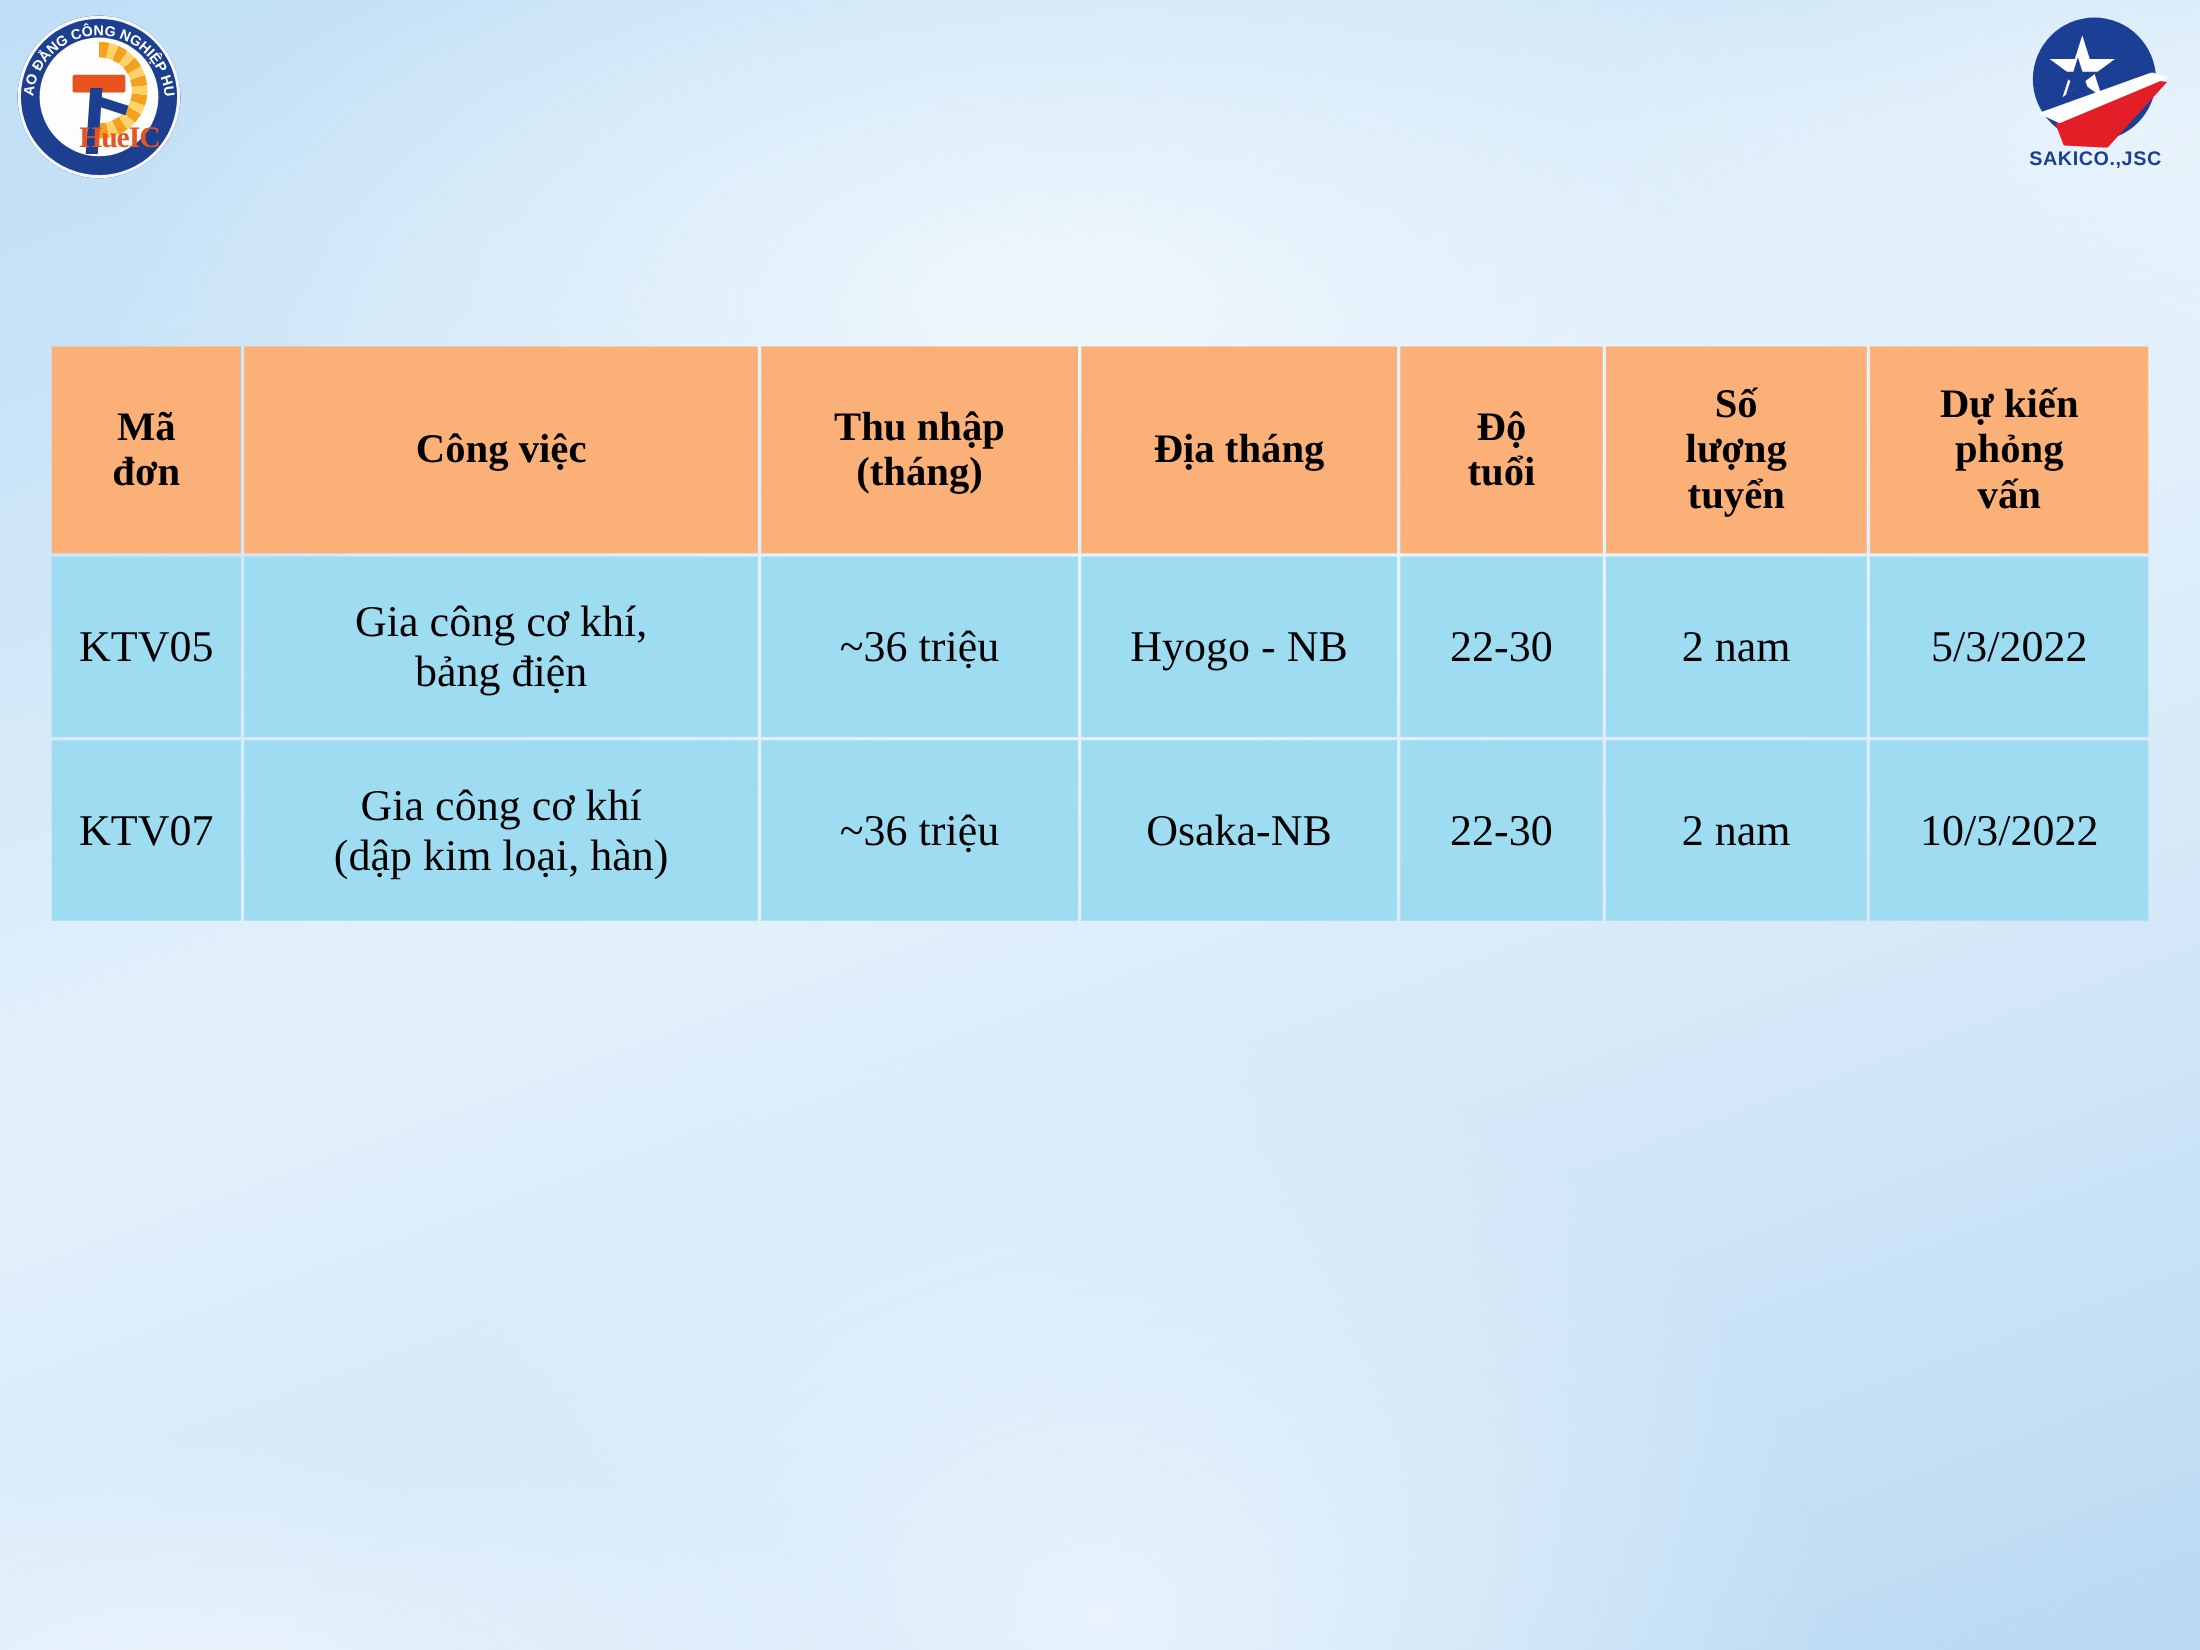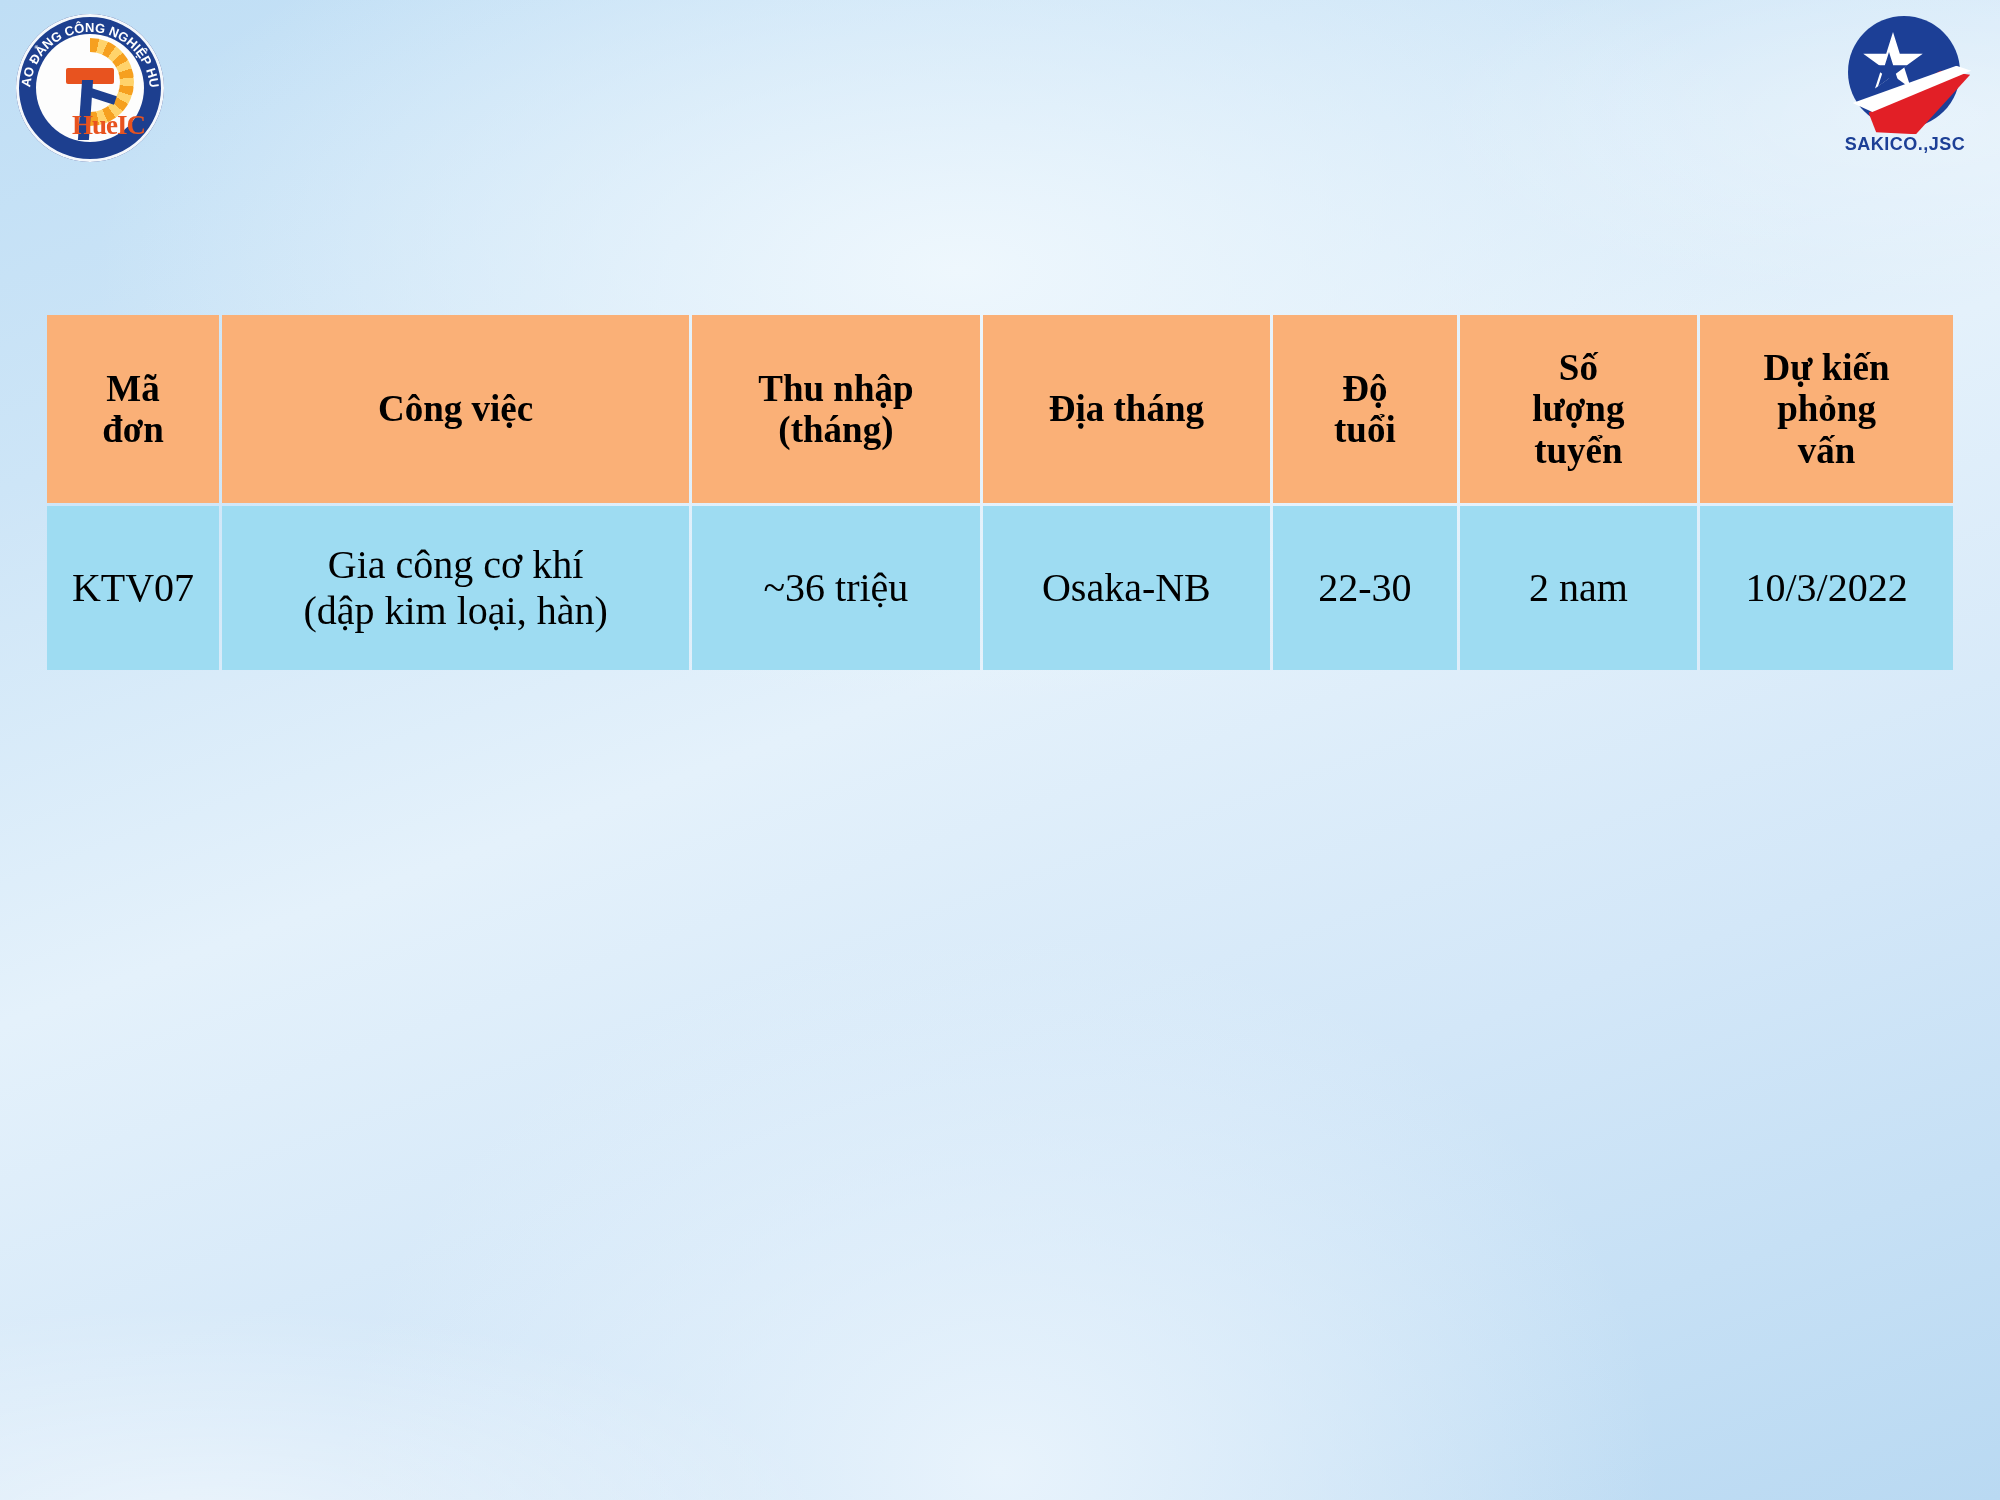--- a/index.html
+++ b/index.html
@@ -315,20 +315,29 @@
           <th>Công việc</th>
           <th>Thu nhập<br>(tháng)</th>
           <th>Địa tháng</th>
           <th>Độ<br>tuổi</th>
           <th>Số<br>lượng<br>tuyển</th>
           <th>Dự kiến<br>phỏng<br>vấn</th>
         </tr>
       </thead>
       <tbody>
           <tr>
+            <td>KTV05</td>
+            <td>Gia công cơ khí,<br>bảng điện</td>
+            <td>~36 triệu</td>
+            <td>Hyogo - NB</td>
+            <td>22-30</td>
+            <td>2 nam</td>
+            <td>5/3/2022</td>
+          </tr>
+          <tr>
             <td>KTV07</td>
             <td>Gia công cơ khí<br>(dập kim loại, hàn)</td>
             <td>~36 triệu</td>
             <td>Osaka-NB</td>
             <td>22-30</td>
             <td>2 nam</td>
             <td>10/3/2022</td>
           </tr>
         </tbody>
     </table>

